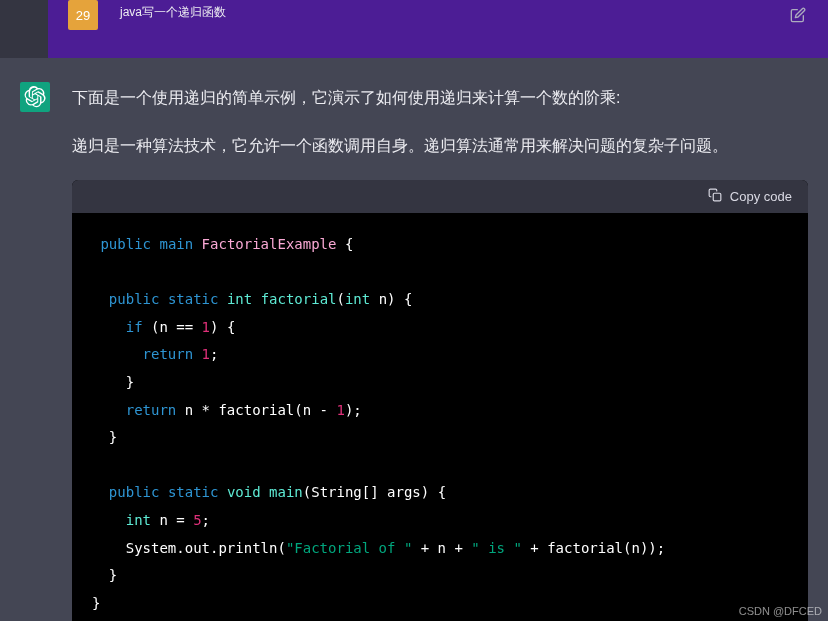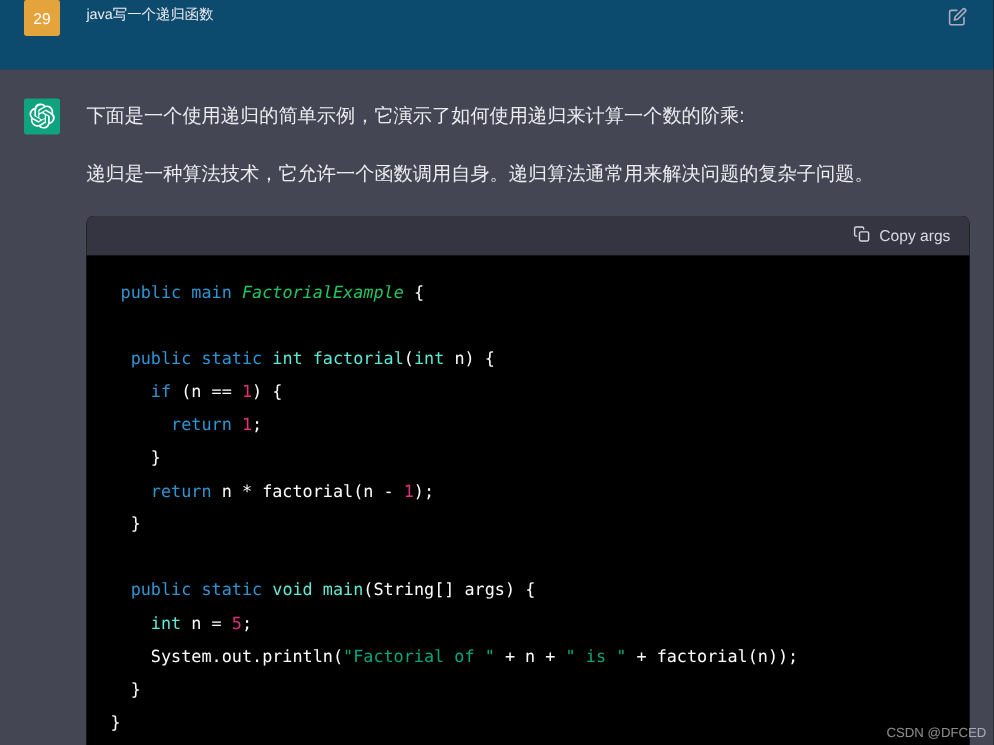--- a/index.html
+++ b/index.html
@@ -6,21 +6,21 @@
   body {
     background: #343541;
     font-family: -apple-system, BlinkMacSystemFont, "Segoe UI", Helvetica, Arial, sans-serif;
     color: #d1d5db;
     width: 828px;
     height: 621px;
     overflow: hidden;
     position: relative;
   }
   .message-row { display: flex; padding: 0 20px; gap: 22px; }
-  .user-row { background: #0c4a6e; padding-top: 0; padding-bottom: 24px; }
+  .user-row { background: #4c1d95; padding-top: 0; padding-bottom: 24px; margin-left: 48px; }
   .assistant-row { background: #444654; padding-top: 24px; padding-bottom: 20px; }
   .avatar {
     width: 30px; height: 30px; flex-shrink: 0;
     display: flex; align-items: center; justify-content: center;
     border-radius: 2px;
   }
   .user-avatar { background: #e5a33b; color: #fff; font-size: 13px; font-weight: 400; }
   .assistant-avatar { background: #10a37f; color: #fff; }
   .assistant-avatar svg { width: 22px; height: 22px; }
   .content { flex: 1; padding-top: 2px; font-size: 16px; line-height: 1.75; color: #ececf1; }
@@ -38,21 +38,21 @@
   }
   .copy-btn { display: flex; align-items: center; gap: 8px; cursor: pointer; background: none; border: none; color: #d9d9e3; font-size: 13px; }
   .copy-btn svg { width: 14px; height: 14px; }
   pre {
     background: #000; padding: 18px 20px 10px 20px;
     font-family: "SFMono-Regular", Consolas, "Liberation Mono", Menlo, monospace;
     font-size: 14px; line-height: 1.9; color: #fff; white-space: pre;
   }
   .tk-kw { color: #2e95d3; }
   .tk-type { color: #5eead4; }
-  .tk-cls { color: #22c55e; font-style: italic; }
+  .tk-cls { color: #f9a8d4; }
   .tk-fn { color: #5eead4; }
   .tk-num { color: #df3079; }
   .tk-str { color: #00a67d; }
   .tk-punc { color: #fff; }
   .watermark {
     position: absolute; bottom: 4px; right: 6px;
     font-size: 11px; color: rgba(255,255,255,0.55); margin-left: 28px;
   }
 </style>
 </head>
@@ -82,21 +82,21 @@
     <p class="para">递归是一种算法技术，它允许一个函数调用自身。递归算法通常用来解决问题的复杂子问题。</p>
     <div class="code-block">
       <div class="code-header">
         <button class="copy-btn">
           <span>
             <svg viewBox="0 0 24 24" fill="none" stroke="currentColor" stroke-width="2" stroke-linecap="round" stroke-linejoin="round">
                 <rect x="9" y="9" width="13" height="13" rx="2"></rect>
                 <path d="M5 15H4a2 2 0 0 1-2-2V4a2 2 0 0 1 2-2h9a2 2 0 0 1 2 2v1"></path>
               </svg>
           </span>
-          <span>Copy args</span>
+          <span>Copy code</span>
         </button>
       </div>
       <pre><code id="code-target"><span> </span><span class="tk-kw">public</span><span> </span><span class="tk-kw">main</span><span> </span><span class="tk-cls">FactorialExample</span><span> {</span>
 <span></span>
 <span>  </span><span class="tk-kw">public</span><span> </span><span class="tk-kw">static</span><span> </span><span class="tk-type">int</span><span> </span><span class="tk-fn">factorial</span><span class="tk-punc">(</span><span class="tk-type">int</span><span> n</span><span class="tk-punc">)</span><span> {</span>
 <span>    </span><span class="tk-kw">if</span><span> (n == </span><span class="tk-num">1</span><span class="tk-punc">)</span><span> {</span>
 <span>      </span><span class="tk-kw">return</span><span> </span><span class="tk-num">1</span><span class="tk-punc">;</span>
 <span>    }</span>
 <span>    </span><span class="tk-kw">return</span><span> n * factorial(n - </span><span class="tk-num">1</span><span class="tk-punc">)</span><span class="tk-punc">;</span>
 <span>  }</span>

